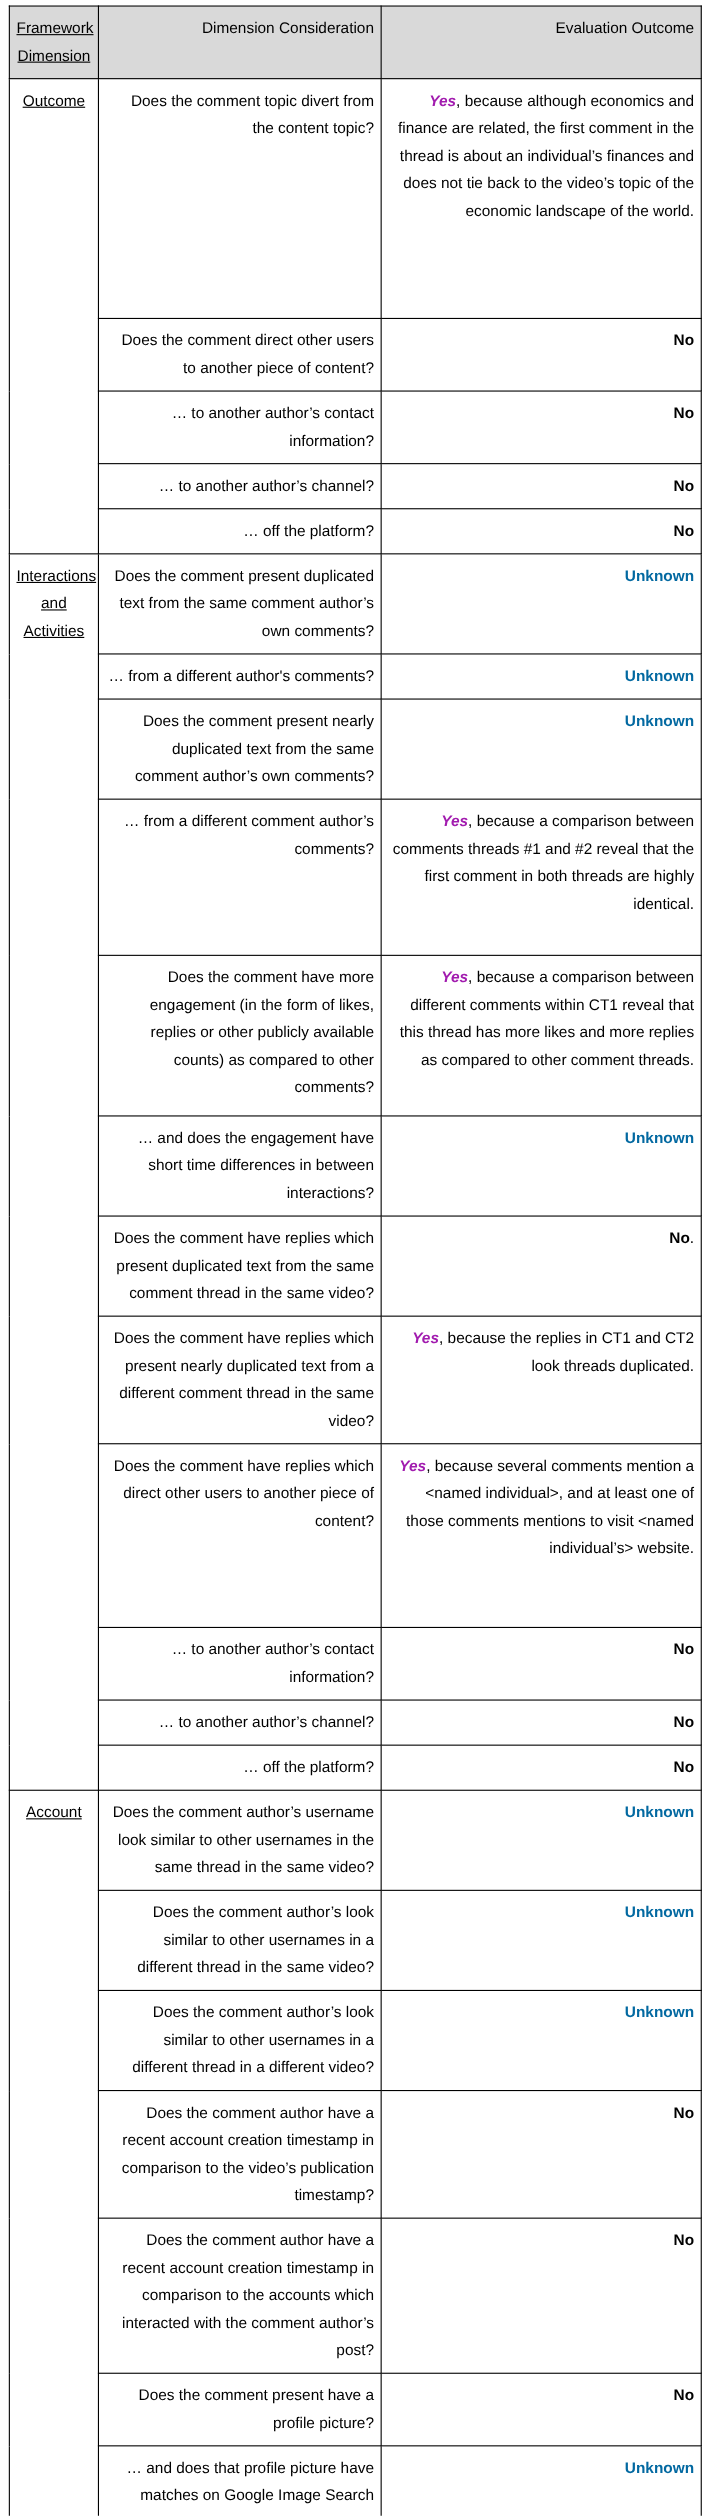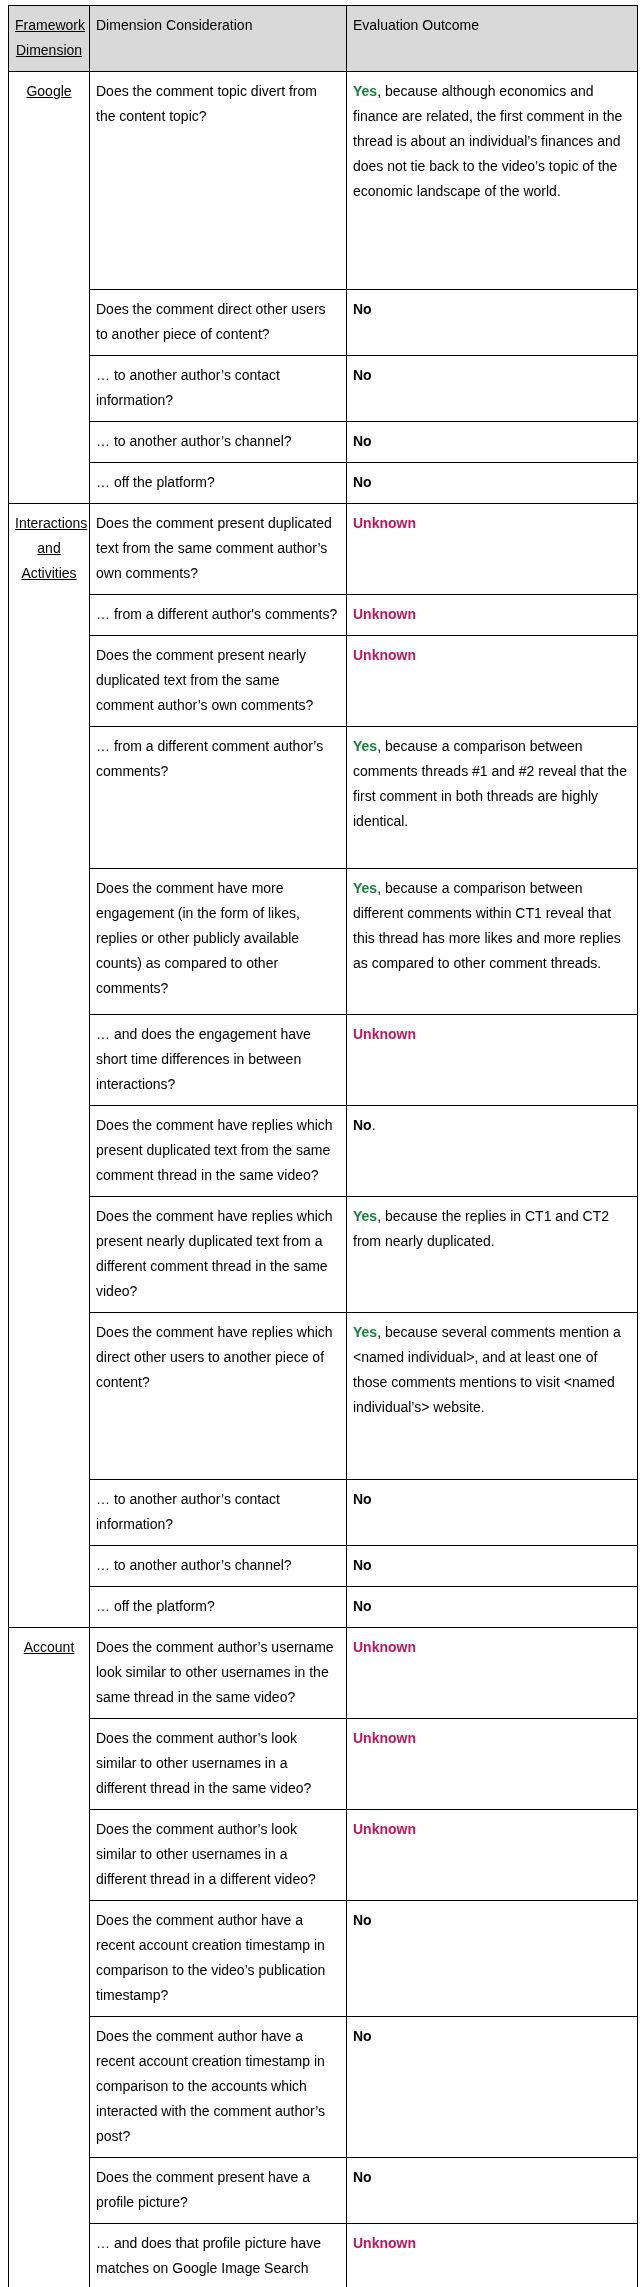--- a/index.html
+++ b/index.html
@@ -9,51 +9,51 @@
     width: 629px;
     border-collapse: collapse;
     table-layout: fixed;
     font-size: 14px;
     line-height: 25px;
   }
   table.grid td, table.grid th {
     border: 1.5px solid #000;
     vertical-align: top;
     padding: 7px 6px 8px 6px;
-    text-align: left;
+    text-align: right;
     font-weight: normal;
   }
   table.grid th { background: #d9d9d9; padding-top: 7px; }
   col.c1 { width: 81px; }
   col.c2 { width: 257px; }
   col.c3 { width: 291px; }
   .dim { text-align: center !important; text-decoration: underline; }
-  .yes { color: #15803d; font-weight: bold; }
+  .yes { color: #a21caf; font-weight: bold; font-style: italic; }
   .no { color: #000; font-weight: bold; }
-  .unknown { color: #be185d; font-weight: bold; }
+  .unknown { color: #0369a1; font-weight: bold; }
 </style>
 </head>
 <body>
 
 <table class="grid">
   <colgroup>
       <col class="c1">
       <col class="c2">
       <col class="c3">
     </colgroup>
   <thead>
     <tr style="height:64px">
       <th class="dim">Framework Dimension</th>
       <th>Dimension Consideration</th>
       <th>Evaluation Outcome</th>
     </tr>
   </thead>
   <tbody id="tbody">
       <tr style="height: 218px;">
-        <td class="dim" rowspan="5">Google</td>
+        <td class="dim" rowspan="5">Outcome</td>
         <td>Does the comment topic divert from the content topic?</td>
         <td><span class="yes">Yes</span><span>, because although economics and finance are related, the first comment in the thread is about an individual’s finances and does not tie back to the video’s topic of the economic landscape of the world.</span></td>
       </tr>
       <tr style="height: 65px;">
         <td>Does the comment direct other users to another piece of content?</td>
         <td><span class="no">No</span><span></span></td>
       </tr>
       <tr style="height: 40px;">
         <td>… to another author’s contact information?</td>
         <td><span class="no">No</span><span></span></td>
@@ -90,21 +90,21 @@
       <tr style="height: 65px;">
         <td>… and does the engagement have short time differences in between interactions?</td>
         <td><span class="unknown">Unknown</span><span></span></td>
       </tr>
       <tr style="height: 90px;">
         <td>Does the comment have replies which present duplicated text from the same comment thread in the same video?</td>
         <td><span class="no">No</span><span>.</span></td>
       </tr>
       <tr style="height: 92px;">
         <td>Does the comment have replies which present nearly duplicated text from a different comment thread in the same video?</td>
-        <td><span class="yes">Yes</span><span>, because the replies in CT1 and CT2 from nearly duplicated.</span></td>
+        <td><span class="yes">Yes</span><span>, because the replies in CT1 and CT2 look threads duplicated.</span></td>
       </tr>
       <tr style="height: 167px;">
         <td>Does the comment have replies which direct other users to another piece of content?</td>
         <td><span class="yes">Yes</span><span>, because several comments mention a &lt;named individual&gt;, and at least one of those comments mentions to visit &lt;named individual’s&gt; website.</span></td>
       </tr>
       <tr style="height: 40px;">
         <td>… to another author’s contact information?</td>
         <td><span class="no">No</span><span></span></td>
       </tr>
       <tr style="height: 40px;">

